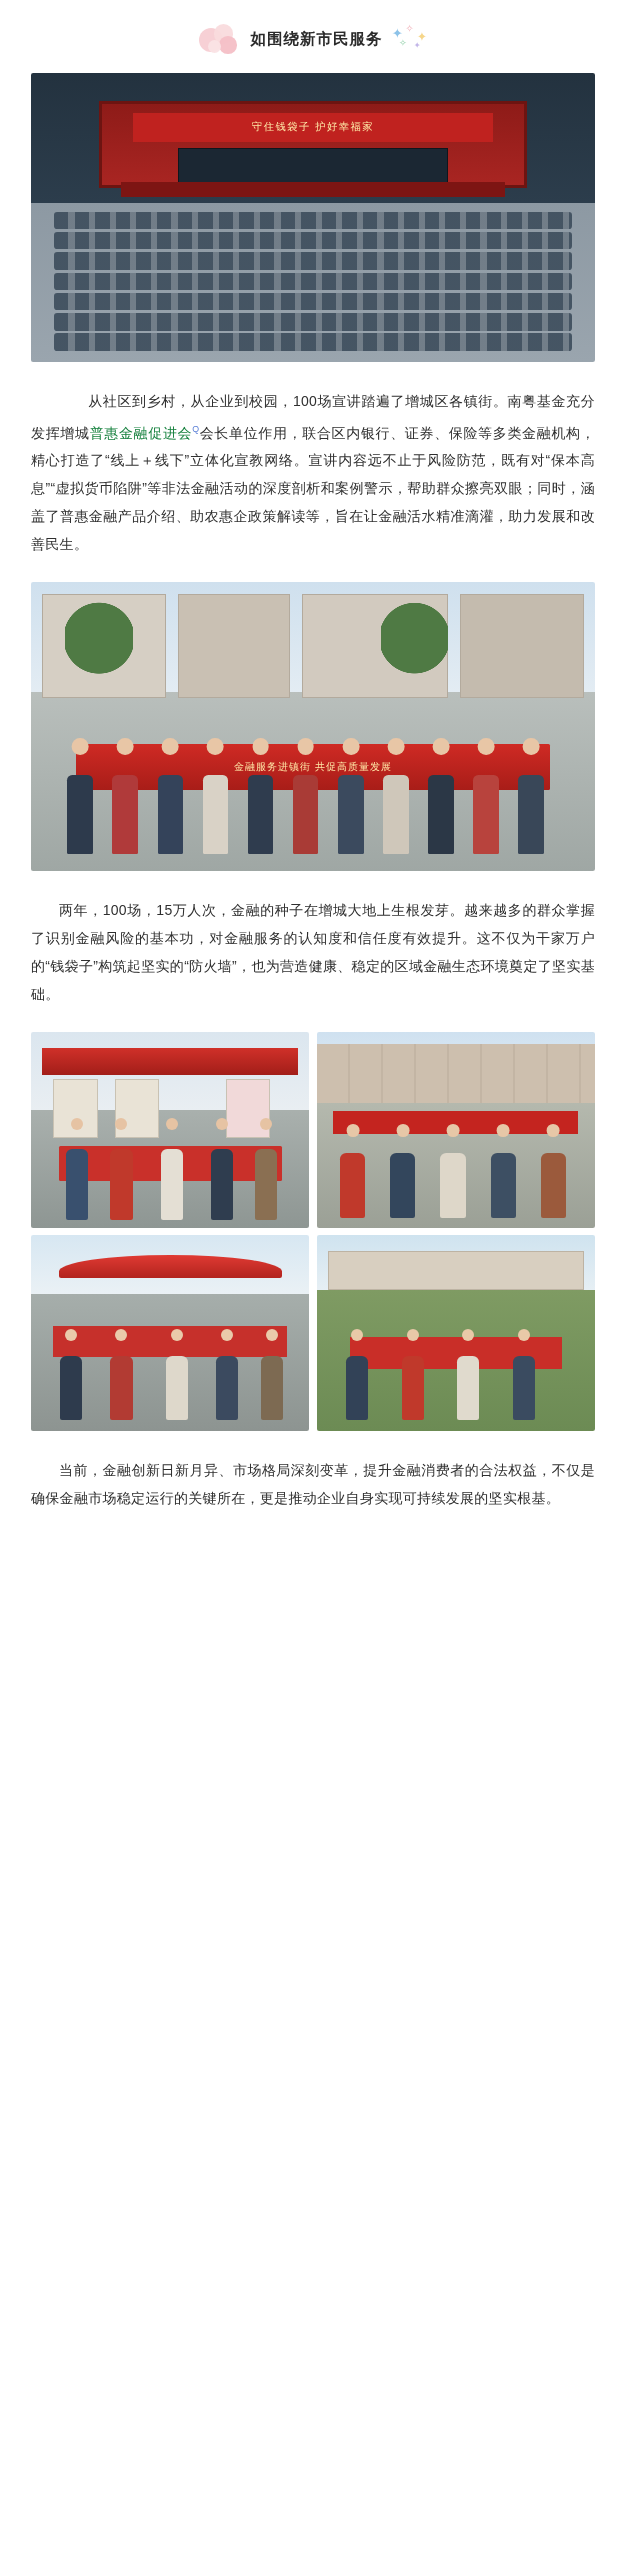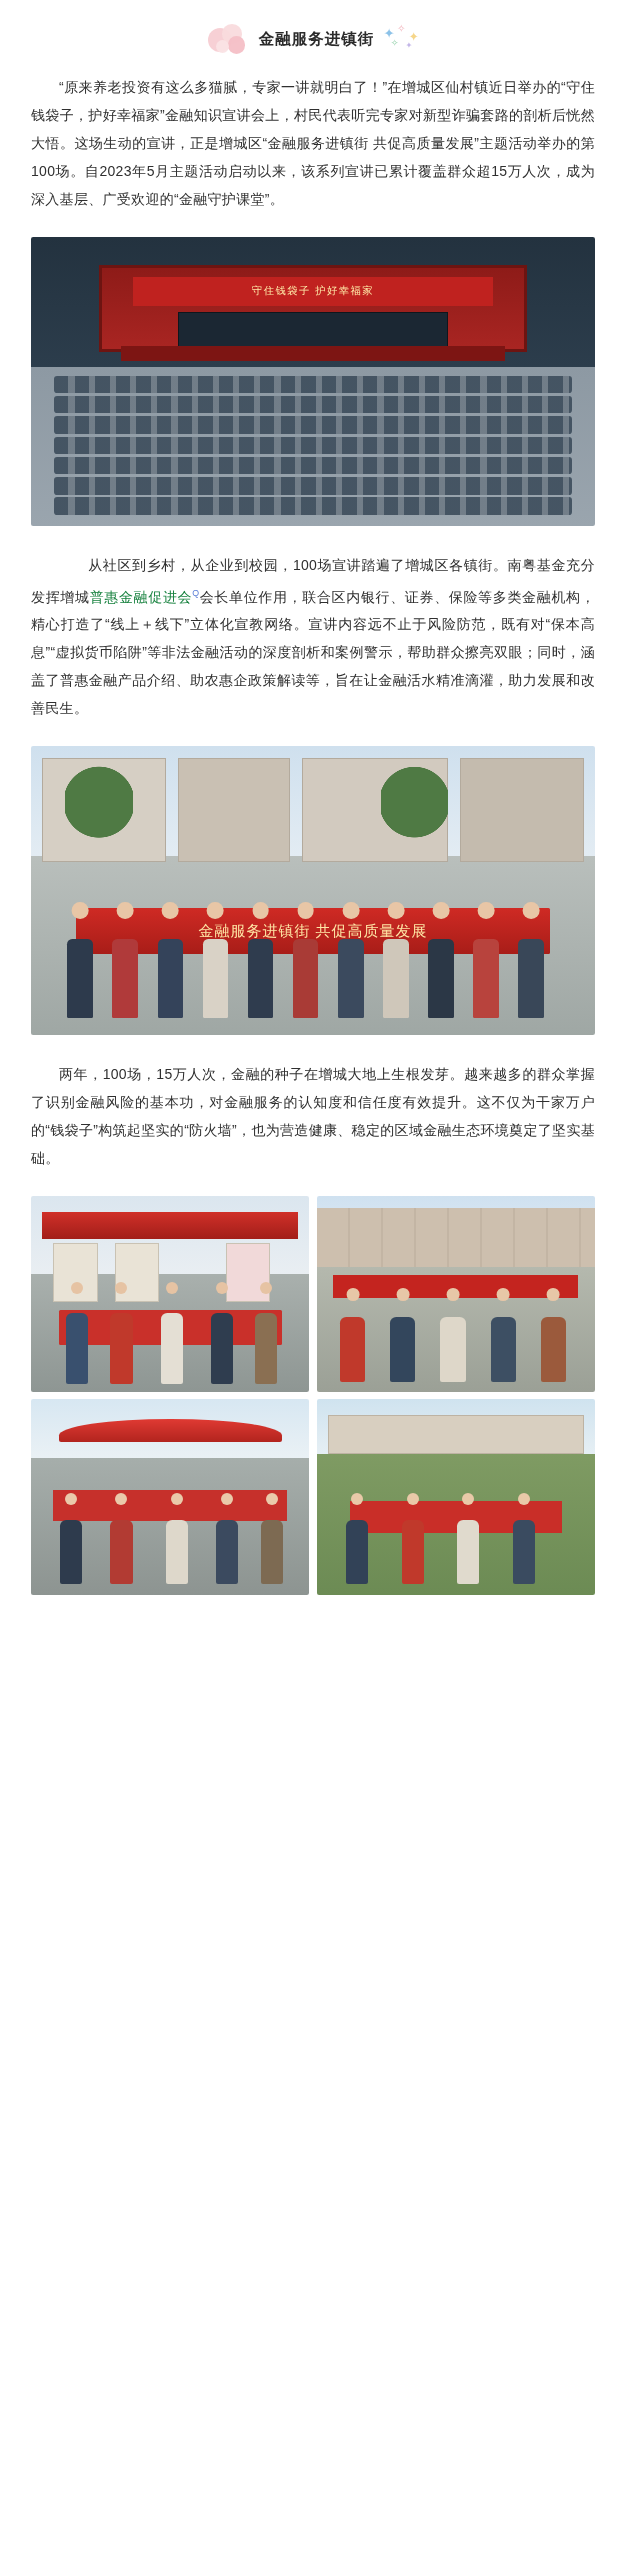--- a/index.html
+++ b/index.html
@@ -157,21 +157,21 @@
     position: absolute; top: 6%; width: 12%; height: 30%;
     background: radial-gradient(circle at 50% 45%, #4f7a44 0 60%, rgba(0,0,0,0) 61%);
   }
   .streetB .t1 { left: 6%; }
   .streetB .t2 { left: 62%; }
   .streetB .redbanner {
     position: absolute; left: 8%; right: 8%; top: 56%; height: 16%;
     background: linear-gradient(#cf2a24,#a81d18);
     border-radius: 1.5px;
     display: flex; align-items: center; justify-content: center;
-    color: #ffe6a6; font-size: 15px; letter-spacing: 1px; white-space: nowrap; overflow: hidden;
+    color: #ffe6a6; font-size: 10px; letter-spacing: 1px; white-space: nowrap; overflow: hidden;
   }
   .streetB .person {
     position: absolute; bottom: 6%; width: 5.4%; height: 40%;
   }
   .streetB .person .head {
     position: absolute; left: 50%; transform: translateX(-50%); top: 0;
     width: 55%; aspect-ratio: 1/1; border-radius: 50%; background: #e8c6a6;
   }
   .streetB .person .body {
     position: absolute; left: 8%; right: 8%; top: 32%; bottom: 0;
@@ -272,33 +272,32 @@
 
 <div class="page">
 
   <div class="header">
     <div class="header-flower">
       <span class="petal p1"></span>
       <span class="petal p2"></span>
       <span class="petal p3"></span>
       <span class="petal p4"></span>
     </div>
-    <div class="header-title">金融服务进镇街</div>
+    <div class="header-title">如围绕新市民服务</div>
     <div class="header-sparkle">
       <span class="spark s1">✦</span>
       <span class="spark s2">✧</span>
       <span class="spark s3">✦</span>
       <span class="spark s4">✧</span>
       <span class="spark s5">✦</span>
     </div>
   </div>
 
   <div class="content">
 
-    <p class="para">“原来养老投资有这么多猫腻，专家一讲就明白了！”在增城区仙村镇近日举办的“守住钱袋子，护好幸福家”金融知识宣讲会上，村民代表听完专家对新型诈骗套路的剖析后恍然大悟。这场生动的宣讲，正是增城区“金融服务进镇街 共促高质量发展”主题活动举办的第100场。自2023年5月主题活动启动以来，该系列宣讲已累计覆盖群众超15万人次，成为深入基层、广受欢迎的“金融守护课堂”。</p>
 
     <div class="photo-block">
       <div class="photo single">
         <div class="scene hallA">
           <div class="stage"></div>
           <div class="banner">守住钱袋子 护好幸福家</div>
           <div class="screen"></div>
           <div class="table"></div>
           <div class="seats">
             <div class="row r1"></div>
@@ -487,17 +486,18 @@
             <div class="fig" style="left:70%">
                 <span class="head"></span>
                 <span class="body" style="background:#3a4b60"></span>
               </div>
           </div>
 
         </div>
       </div>
     </div>
 
+    <p class="para">当前，金融创新日新月异、市场格局深刻变革，提升金融消费者的合法权益，不仅是确保金融市场稳定运行的关键所在，更是推动企业自身实现可持续发展的坚实根基。</p>
 
 
   </div>
 </div>
 
 
 </body></html>

